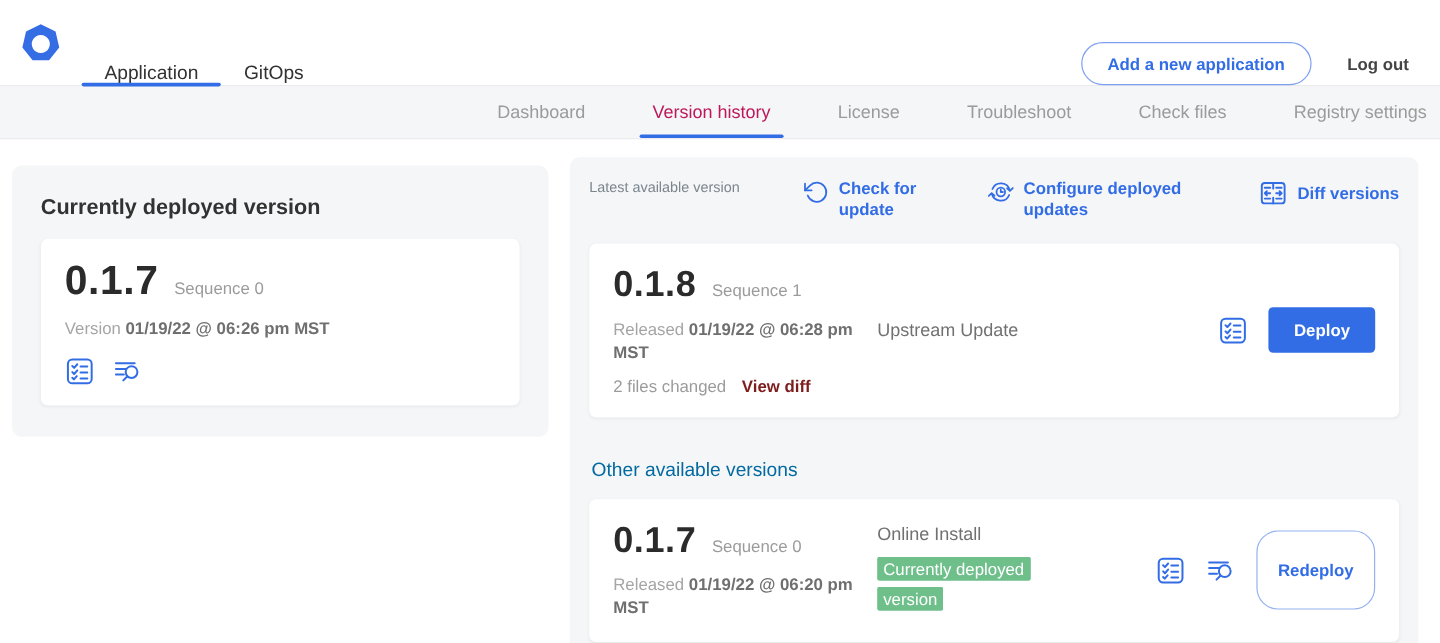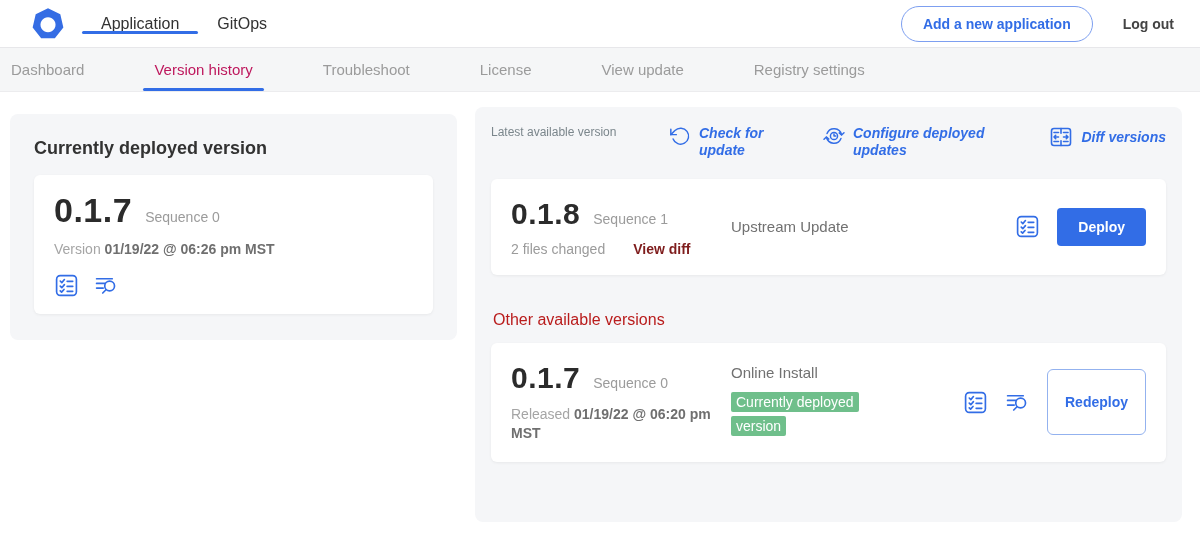--- a/index.html
+++ b/index.html
@@ -7,31 +7,31 @@
   body {
     width: 1200px; height: 536px; overflow: hidden;
     background: #ffffff;
     font-family: "Liberation Sans", sans-serif;
     color: #323232;
   }
   svg { display: block; }
   .blue-stroke { stroke: #326de6; fill: none; stroke-width: 1.6; stroke-linecap: round; stroke-linejoin: round; }
 
   
-  .top-nav { height: 48px; display: flex; align-items: center; border-bottom: 1px solid #e7e7ea; padding-left: 30px; background: #fff; }
+  .top-nav { height: 72px; display: flex; align-items: flex-end; border-bottom: 1px solid #e7e7ea; padding-left: 16px; background: #fff; }
   .logo-wrap { align-self: center; margin-right: 16px; width: 36px; height: 36px; }
   .nav-tab { position: relative; display: flex; align-items: center; padding: 0 19px; font-size: 16px; color: #323232; cursor: pointer; }
   .nav-tab.active { font-weight: 500; }
   .nav-tab.active::after { content: ""; position: absolute; left: 0; right: 0; bottom: -1px; height: 3px; background: #326de6; border-radius: 2px; }
   .nav-right { margin-left: auto; display: flex; align-items: center; gap: 30px; padding-right: 26px; }
   .add-app-btn { border: 1px solid #7d9ff0; color: #326de6; font-weight: 700; font-size: 14px; padding: 9px 21px; border-radius: 30px; background: #fff; font-family: inherit; cursor: pointer; }
   .logout { font-size: 14px; color: #444; cursor: pointer; font-weight: bold; }
 
   
-  .sub-nav { height: 44px; background: #f5f6f7; border-bottom: 1px solid #ececee; display: flex; justify-content: flex-start; gap: 48px; }
+  .sub-nav { height: 44px; background: #f5f6f7; border-bottom: 1px solid #ececee; display: flex; justify-content: flex-end; gap: 34px; }
   .sub-tab { display: flex; align-items: center; position: relative; font-size: 15px; color: #9b9b9b; padding: 0 11px; cursor: pointer; }
   .sub-tab.active { color: #be185d; }
   .sub-tab.active::after { content: ""; position: absolute; left: 0; right: 0; bottom: 0; height: 3px; background: #326de6; border-radius: 2px; }
 
   
   .main { display: flex; align-items: flex-start; padding: 15px 18px 0 10px; gap: 18px; }
 
   .deployed-panel { width: 447px; background: #f5f6f8; border-radius: 8px; padding: 24px 24px 26px; margin-top: 7px; }
   .deployed-panel h2 { font-size: 18px; color: #323232; margin: 0 0 16px; font-weight: 700; }
   .white-card { background: #fff; border-radius: 6px; box-shadow: 0 1px 3px rgba(0,0,0,.06); }
@@ -44,44 +44,44 @@
   .seq { font-size: 14px; color: #9b9b9b; }
   .ts-line { font-size: 14px; color: #a5a5a5; margin-top: 10px; line-height: 1.4; }
   .ts-line .ts { color: #6f6f6f; font-weight: 700; }
   .icon-row { display: flex; gap: 15px; margin-top: 13px; align-items: center; }
   .icon-btn { width: 25px; height: 25px; cursor: pointer; }
 
   
   .latest-panel { flex: 1; background: #f5f6f8; border-radius: 8px; padding: 18px 16px 18px; min-height: 415px; }
   .panel-header { display: flex; align-items: flex-start; margin-bottom: 20px; }
   .panel-title { width: 150px; font-size: 12px; color: #7b868c; line-height: 1.25; }
-  .action { display: flex; gap: 8px; color: #326de6; font-size: 14px; font-weight: 600; line-height: 1.2; align-items: flex-start; cursor: pointer; font-style: italic; }
+  .action { display: flex; gap: 8px; color: #326de6; font-size: 14px; font-weight: 600; line-height: 1.2; align-items: flex-start; cursor: pointer; }
   .action svg { flex: none; }
   .action-check { margin-left: 28px; }
   .action-check .action-label { max-width: 66px; }
   .action-config { margin-left: 58px; }
   .action-config .action-label { max-width: 145px; }
   .action-diff { margin-left: auto; align-items: center; }
 
   .release-card { padding: 18px 20px; display: flex; }
   .col-left { width: 212px; }
   .col-mid { flex: 1; padding-left: 8px; display: flex; flex-direction: column; }
   .col-mid.centered { justify-content: center; }
   .col-mid.topped { justify-content: flex-start; padding-top: 3px; }
   .source-label { font-size: 15px; color: #717171; font-weight: 500; }
   .col-right { display: flex; align-items: center; gap: 17px; margin-left: auto; }
 
-  .files-row { display: flex; gap: 28px; margin-top: 10px; font-size: 14px; align-items: flex-start; }
+  .files-row { display: flex; gap: 13px; margin-top: 10px; font-size: 14px; align-items: flex-start; }
   .files-changed { color: #9b9b9b; }
   .view-diff { color: #7f1d1d; font-weight: 600; cursor: pointer; }
 
   .deploy-btn { background: #326de6; color: #fff; font-weight: 700; font-size: 14px; padding: 11px 21px; border: none; border-radius: 4px; font-family: inherit; cursor: pointer; }
-  .redeploy-btn { background: #fff; color: #326de6; font-weight: 700; font-size: 14px; padding: 24px 17px; border: 1px solid #93b2ef; border-radius: 6px; font-family: inherit; cursor: pointer; }
-
-  .other-title { font-size: 16px; color: #b91c1c; margin: 36px 2px 14px; }
+  .redeploy-btn { background: #fff; color: #326de6; font-weight: 700; font-size: 14px; padding: 24px 17px; border: 1px solid #93b2ef; border-radius: 18px; font-family: inherit; cursor: pointer; }
+
+  .other-title { font-size: 16px; color: #0369a1; margin: 36px 2px 14px; }
 
   .badge-wrap { width: 148px; margin-top: 9px; line-height: 1.55; }
   .status-badge { display: inline; background: #6fbf8b; color: #fff; font-size: 14px; padding: 2px 5px; border-radius: 2px; -webkit-box-decoration-break: clone; box-decoration-break: clone; }
 </style>
 </head>
 <body>
 
 <header class="top-nav">
   <div class="logo-wrap">
     <svg width="36" height="36" viewBox="0 0 32 32">
@@ -102,27 +102,27 @@
 </header>
 
 <nav class="sub-nav">
   <div class="sub-tab">
       <span>Dashboard</span>
     </div>
   <div class="sub-tab active">
       <span>Version history</span>
     </div>
   <div class="sub-tab">
+      <span>License</span>
+    </div>
+  <div class="sub-tab">
       <span>Troubleshoot</span>
     </div>
   <div class="sub-tab">
-      <span>License</span>
-    </div>
-  <div class="sub-tab">
-      <span>View update</span>
+      <span>Check files</span>
     </div>
   <div class="sub-tab">
       <span>Registry settings</span>
     </div>
 </nav>
 
 <main class="main">
 
   <section class="deployed-panel">
     <h2>Currently deployed version</h2>
@@ -200,20 +200,24 @@
         <span class="action-label">Diff versions</span>
       </div>
     </div>
 
     <div class="white-card release-card">
       <div class="col-left">
         <div class="version-row">
           <span class="version-num md">0.1.8</span>
           <span class="seq">Sequence 1</span>
         </div>
+        <div class="ts-line">
+          <span>Released</span>
+          <span class="ts">01/19/22 @ 06:28 pm MST</span>
+        </div>
         <div class="files-row">
           <span class="files-changed">2 files changed</span>
           <span class="view-diff">View diff</span>
         </div>
       </div>
       <div class="col-mid centered">
         <span class="source-label">Upstream Update</span>
       </div>
       <div class="col-right">
         <span class="icon-btn">

